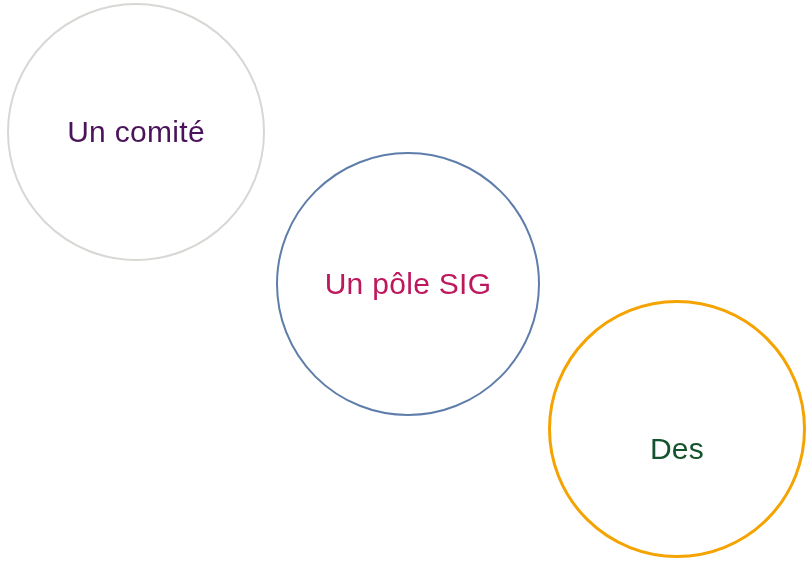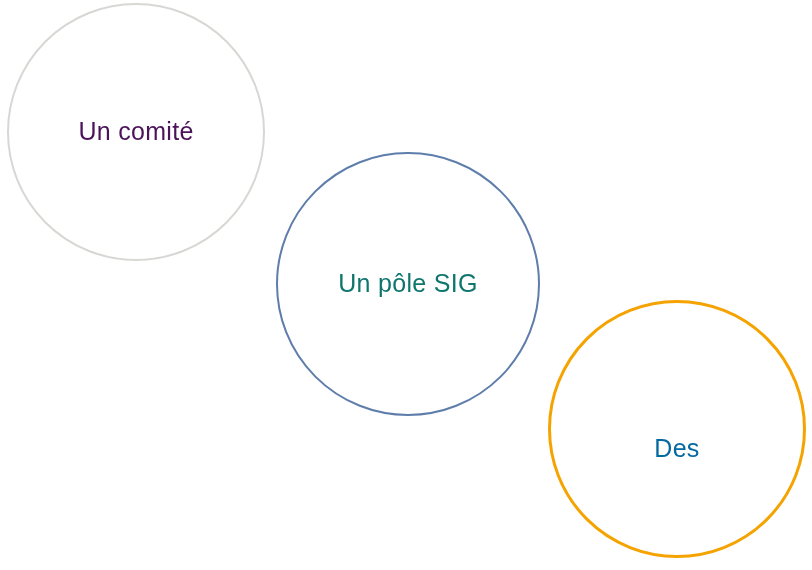--- a/index.html
+++ b/index.html
@@ -19,21 +19,21 @@
     position: absolute;
     border-radius: 50%;
     background: #ffffff;
     box-sizing: border-box;
     display: flex;
     align-items: center;
     justify-content: center;
   }
   .circle .label {
     text-align: center;
-    font-size: 25px;
+    font-size: 30px;
     line-height: 1.33;
     letter-spacing: 0.3px;
     color: #4B145A;
   }
   .circle .label span { display: block; }
 
   .circle-comite {
     left: 7px;
     top: 3px;
     width: 258px;
@@ -63,24 +63,24 @@
 
 <div class="canvas">
 
   <div class="circle circle-comite" style="border-color: rgb(215, 215, 212);">
     <div class="label" style="color: rgb(75, 20, 90);">
       <span>Un comité</span>
     </div>
   </div>
 
   <div class="circle circle-pole" style="border-color: rgb(94, 125, 171);">
-    <div class="label" style="color: #0f766e;">
+    <div class="label" style="color: #be185d;">
       <span>Un pôle SIG</span>
     </div>
   </div>
 
   <div class="circle circle-referents" style="border-color: rgb(245, 163, 0);">
-    <div class="label" style="color: #0369a1;">
+    <div class="label" style="color: #14532d;">
       <span>Des</span>
     </div>
   </div>
 
 </div>
 
 </body></html>

